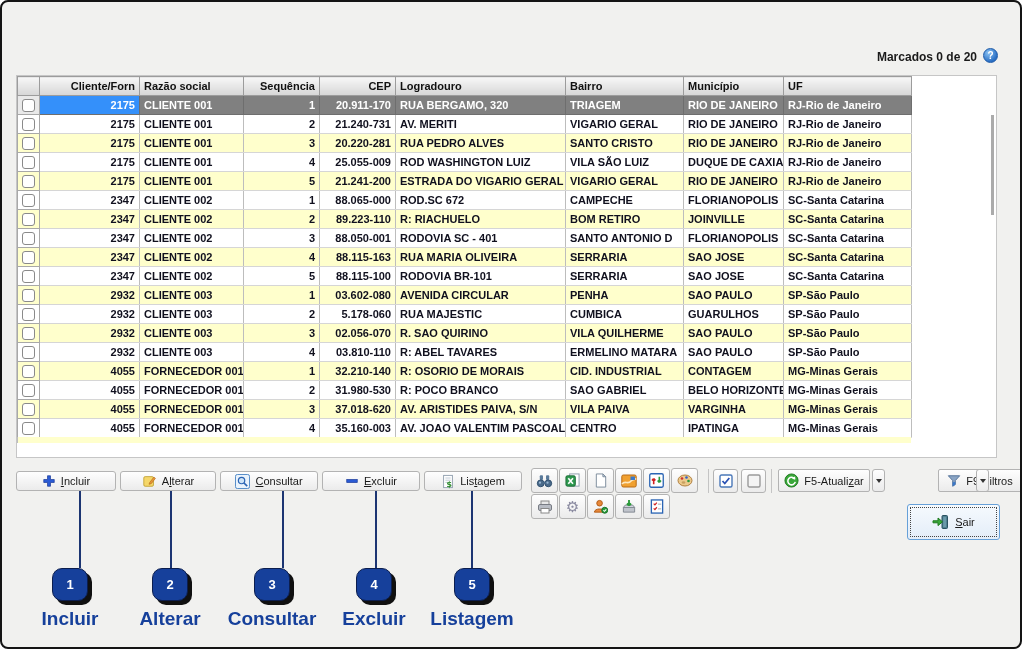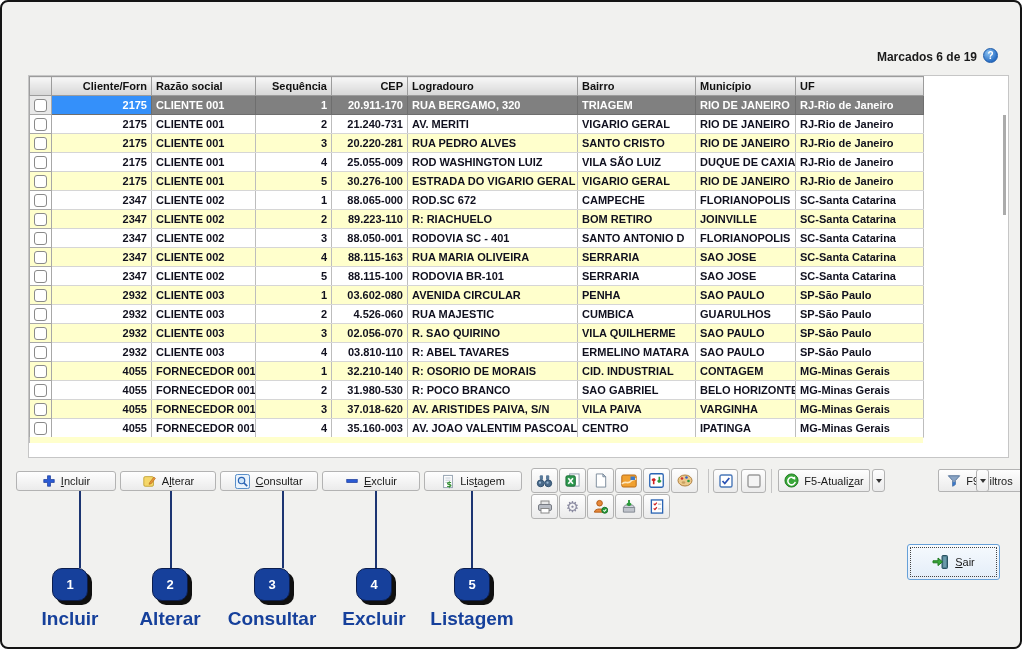--- a/index.html
+++ b/index.html
@@ -10,21 +10,21 @@
   }
   .titlebar { position:absolute; left:0; top:0; width:100%; height:30px; background:#fdfdfd; }
   .app-icon { position:absolute; left:21px; top:7px; width:16px; height:16px; }
   .title-text { position:absolute; left:45px; top:8px; font-size:12px; color:#1a1a1a; }
   .close-btn { position:absolute; right:16px; top:5px; font-size:17px; color:#222; cursor:default; line-height:18px; }
   .marcados { position:absolute; top:48px; left:872px; width:103px; text-align:right; font-size:12px; font-weight:bold; color:#1a1a1a; }
   .help-icon { position:absolute; left:981px; top:46px; width:15px; height:15px; border-radius:50%;
     background:radial-gradient(circle at 35% 30%, #8cc4f4, #2a6fc4 70%); color:#fff; font-size:10px; font-weight:bold;
     display:flex; align-items:center; justify-content:center; border:1px solid #1d5aa8; }
   
-  .panel { position:absolute; left:14px; top:73px; width:981px; height:383px; background:#fff; border:1px solid #c6c6c6;margin-left:12px; }
+  .panel { position:absolute; left:14px; top:73px; width:981px; height:383px; background:#fff; border:1px solid #c6c6c6; }
   table.grid { border-collapse:collapse; table-layout:fixed; width:894px; }
   .grid th {
     height:19px; font-size:11px; font-weight:bold; color:#111; text-align:left; padding:0 4px;
     background:linear-gradient(#f7f7f7,#d6d6d6); border:1px solid #9c9c9c; white-space:nowrap; overflow:hidden;
   }
   .grid td {
     height:19px; font-size:11px; font-weight:bold; color:#10101e; padding:0 4px;
     border-right:1px solid #bdbdbd; border-bottom:1px solid #d6d6d6; white-space:nowrap; overflow:hidden;
   }
   .grid th.num, .grid td.num { text-align:right; }
@@ -47,40 +47,40 @@
   .row1 { top:466px; } .row2 { top:492px; }
   .dd { width:13px; height:23px; top:467px; }
   .caret { width:0; height:0; border-left:3px solid transparent; border-right:3px solid transparent; border-top:4px solid #333; }
   .vsep { position:absolute; top:467px; width:1px; height:24px; background:#c4c4c4; }
   .bigbtn { position:absolute; top:467px; height:23px; display:flex; align-items:center; justify-content:center; gap:5px;
     background:linear-gradient(#fefefe,#ebebeb); border:1px solid #b3b3b3; border-radius:2px; font-size:11px; color:#1a1a1a; }
   .sair {
     position:absolute; left:905px; top:502px; width:93px; height:36px;
     display:flex; align-items:center; justify-content:center; gap:6px;
     background:linear-gradient(#f6fafe,#e3edf8); border:1px solid #66a0d8; border-radius:3px;
-    outline:1px dotted #444; outline-offset:-4px; font-size:11px; color:#1a1a1a;margin-top:40px;
+    outline:1px dotted #444; outline-offset:-4px; font-size:11px; color:#1a1a1a;
   }
   u { text-decoration:underline; }
   
   .aline { position:absolute; top:489px; width:2px; height:77px; background:#1c3572; }
   .abadge {
     position:absolute; top:566px; width:36px; height:33px; background:#16409b; border:1px solid #0c1e4e;
     border-radius:10px; box-shadow:4px 4px 0 #101010; color:#fff; font-size:13px; font-weight:bold;
     display:flex; align-items:center; justify-content:center;
   }
   .albl { position:absolute; top:606px; transform:translateX(-50%); font-size:19px; font-weight:bold; color:#16409b; white-space:nowrap; }
   .gear-glyph { font-size:15px; color:#8a8aa0; line-height:1; }
 </style>
 </head>
 <body>
 
 <div class="window">
 
 
-  <span class="marcados">Marcados 6 de 19</span>
+  <span class="marcados">Marcados 0 de 20</span>
   <span class="help-icon">?</span>
 
   <div class="panel">
     <table class="grid">
       <colgroup>
         <col style="width:22px">
           <col style="width:100px">
           <col style="width:104px">
           <col style="width:76px">
         <col style="width:76px">
@@ -145,21 +145,21 @@
             <td>ROD WASHINGTON LUIZ</td>
             <td>VILA SÃO LUIZ</td>
             <td>DUQUE DE CAXIAS</td>
             <td>RJ-Rio de Janeiro</td>
           </tr>
           <tr class="odd">
             <td class="checkcell"><span class="cb"></span></td>
             <td class="num">2175</td>
             <td>CLIENTE 001</td>
             <td class="num">5</td>
-            <td class="num">30.276-100</td>
+            <td class="num">21.241-200</td>
             <td>ESTRADA DO VIGARIO GERAL</td>
             <td>VIGARIO GERAL</td>
             <td>RIO DE JANEIRO</td>
             <td>RJ-Rio de Janeiro</td>
           </tr>
           <tr class="even">
             <td class="checkcell"><span class="cb"></span></td>
             <td class="num">2347</td>
             <td>CLIENTE 002</td>
             <td class="num">1</td>
@@ -222,21 +222,21 @@
             <td>AVENIDA CIRCULAR</td>
             <td>PENHA</td>
             <td>SAO PAULO</td>
             <td>SP-São Paulo</td>
           </tr>
           <tr class="even">
             <td class="checkcell"><span class="cb"></span></td>
             <td class="num">2932</td>
             <td>CLIENTE 003</td>
             <td class="num">2</td>
-            <td class="num">4.526-060</td>
+            <td class="num">5.178-060</td>
             <td>RUA MAJESTIC</td>
             <td>CUMBICA</td>
             <td>GUARULHOS</td>
             <td>SP-São Paulo</td>
           </tr>
           <tr class="odd">
             <td class="checkcell"><span class="cb"></span></td>
             <td class="num">2932</td>
             <td>CLIENTE 003</td>
             <td class="num">3</td>

